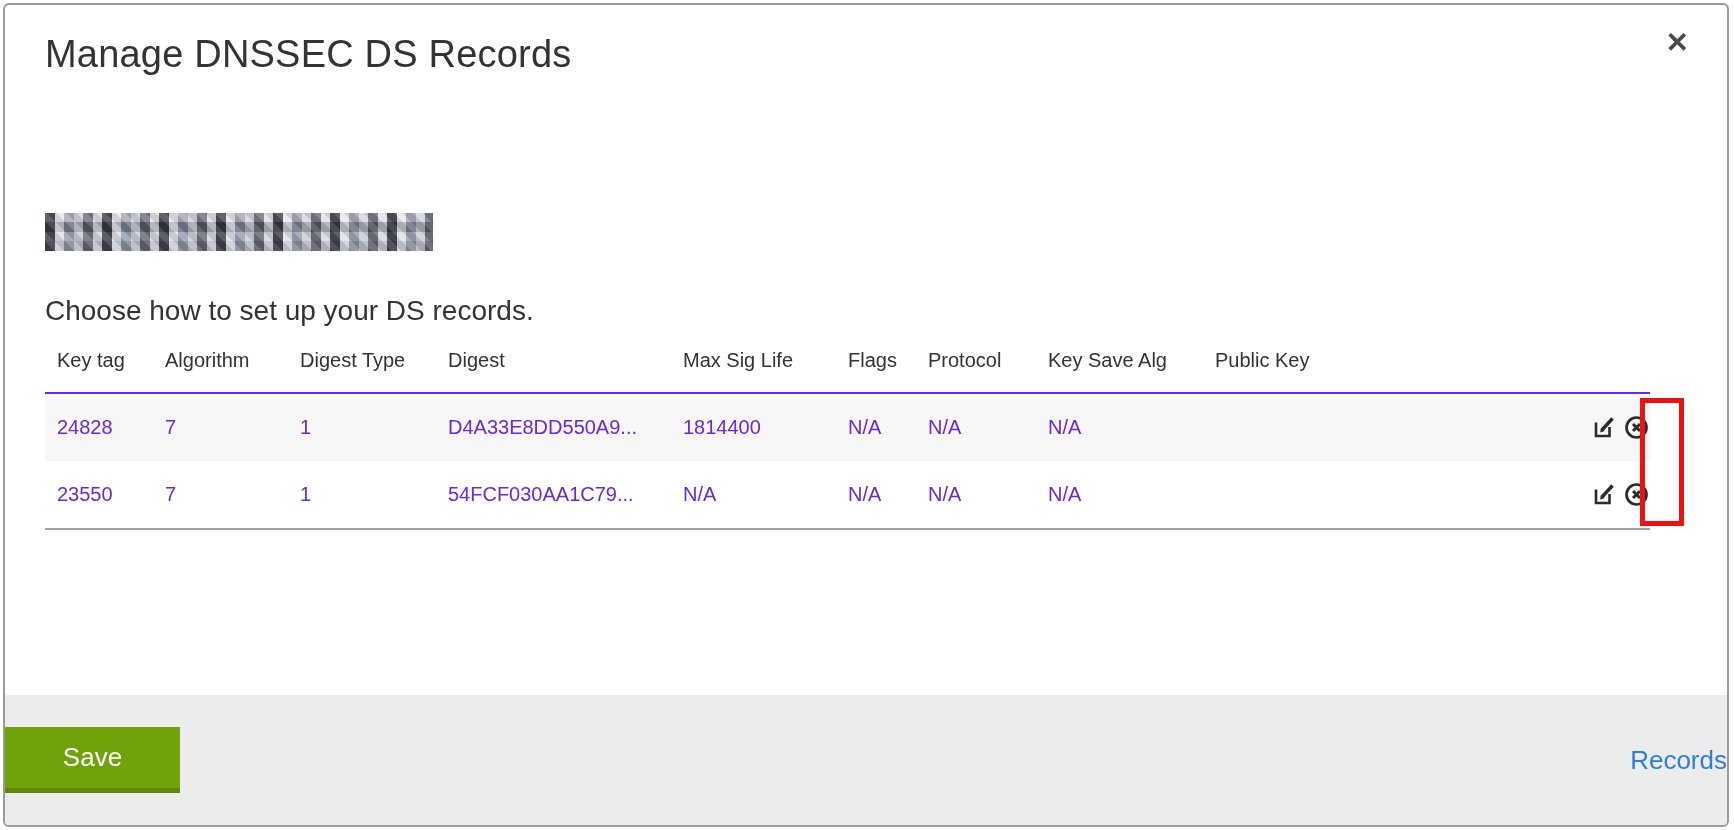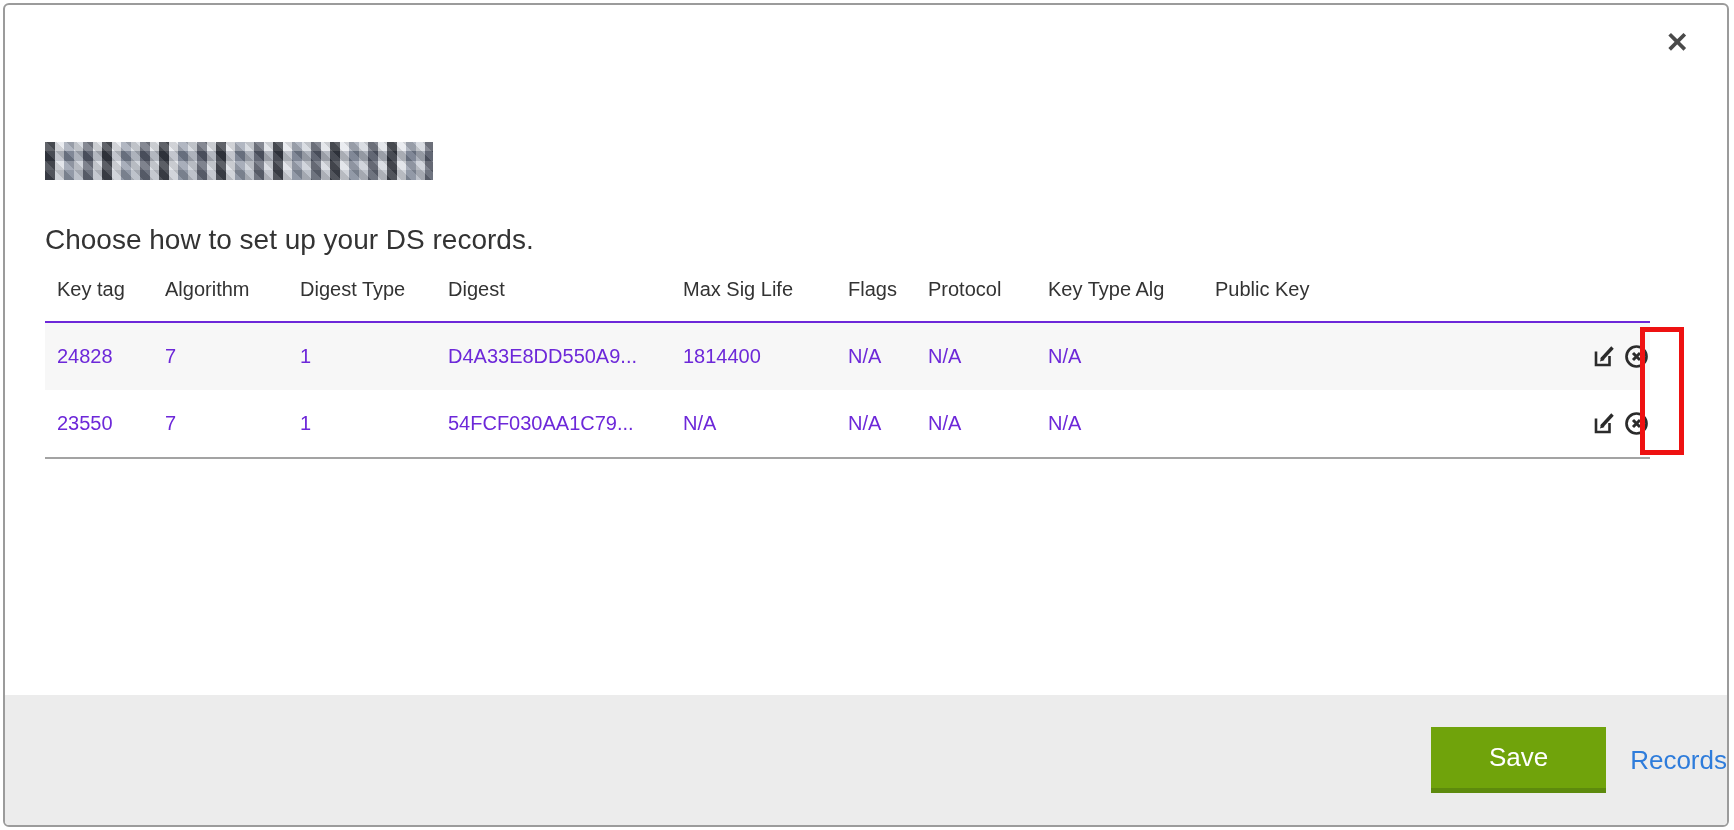--- a/index.html
+++ b/index.html
@@ -48,37 +48,38 @@
   .annotation-box {
     position:absolute; box-sizing:border-box; right:3px; bottom:4px; width:44px; height:128px;
     border:5px solid #ee1111; pointer-events:none;
   }
   .add-btn {
     margin-top:17px; background:#fff; border:3px solid #68a01c; color:#689a1e;
     font-size:21px; padding:10px 25px; cursor:pointer; font-family:inherit;
   }
   .footer {
     position:absolute; left:0; right:0; bottom:0; height:130px; background:#ececec;
-    display:flex; align-items:center; justify-content:flex-end; gap:24px;
+    display:flex; align-items:center; justify-content:space-between; gap:24px;
   }
   .save-btn {
     width:175px; height:66px; background:#70a30b; border:none; border-bottom:5px solid #5d8a0d;
     color:#fff; font-size:26px; cursor:pointer; font-family:inherit;
   }
   .cancel-link { color:#2e7cdb; font-size:26px; text-decoration:none; cursor:pointer; }
 </style>
 </head>
 <body>
 
 <div class="modal">
   <button class="close-btn">
     <span>✕</span>
   </button>
 
   <div class="content">
+    <h1 class="dialog-title">Manage DNSSEC DS Records</h1>
 
     <div class="redacted-domain"></div>
 
     <p class="intro">Choose how to set up your DS records.</p>
 
     <div class="table-wrap">
       <table class="ds-table">
         <colgroup>
           <col class="col-keytag">
             <col class="col-alg">
@@ -93,21 +94,21 @@
         </colgroup>
         <thead>
           <tr>
             <th>Key tag</th>
             <th>Algorithm</th>
             <th>Digest Type</th>
             <th>Digest</th>
             <th>Max Sig Life</th>
             <th>Flags</th>
             <th>Protocol</th>
-            <th>Key Type Alg</th>
+            <th>Key Save Alg</th>
             <th>Public Key</th>
             <th></th>
           </tr>
         </thead>
         <tbody>
           <tr class="stripe">
             <td>24828</td>
             <td>7</td>
             <td>1</td>
             <td>D4A33E8DD550A9...</td>

